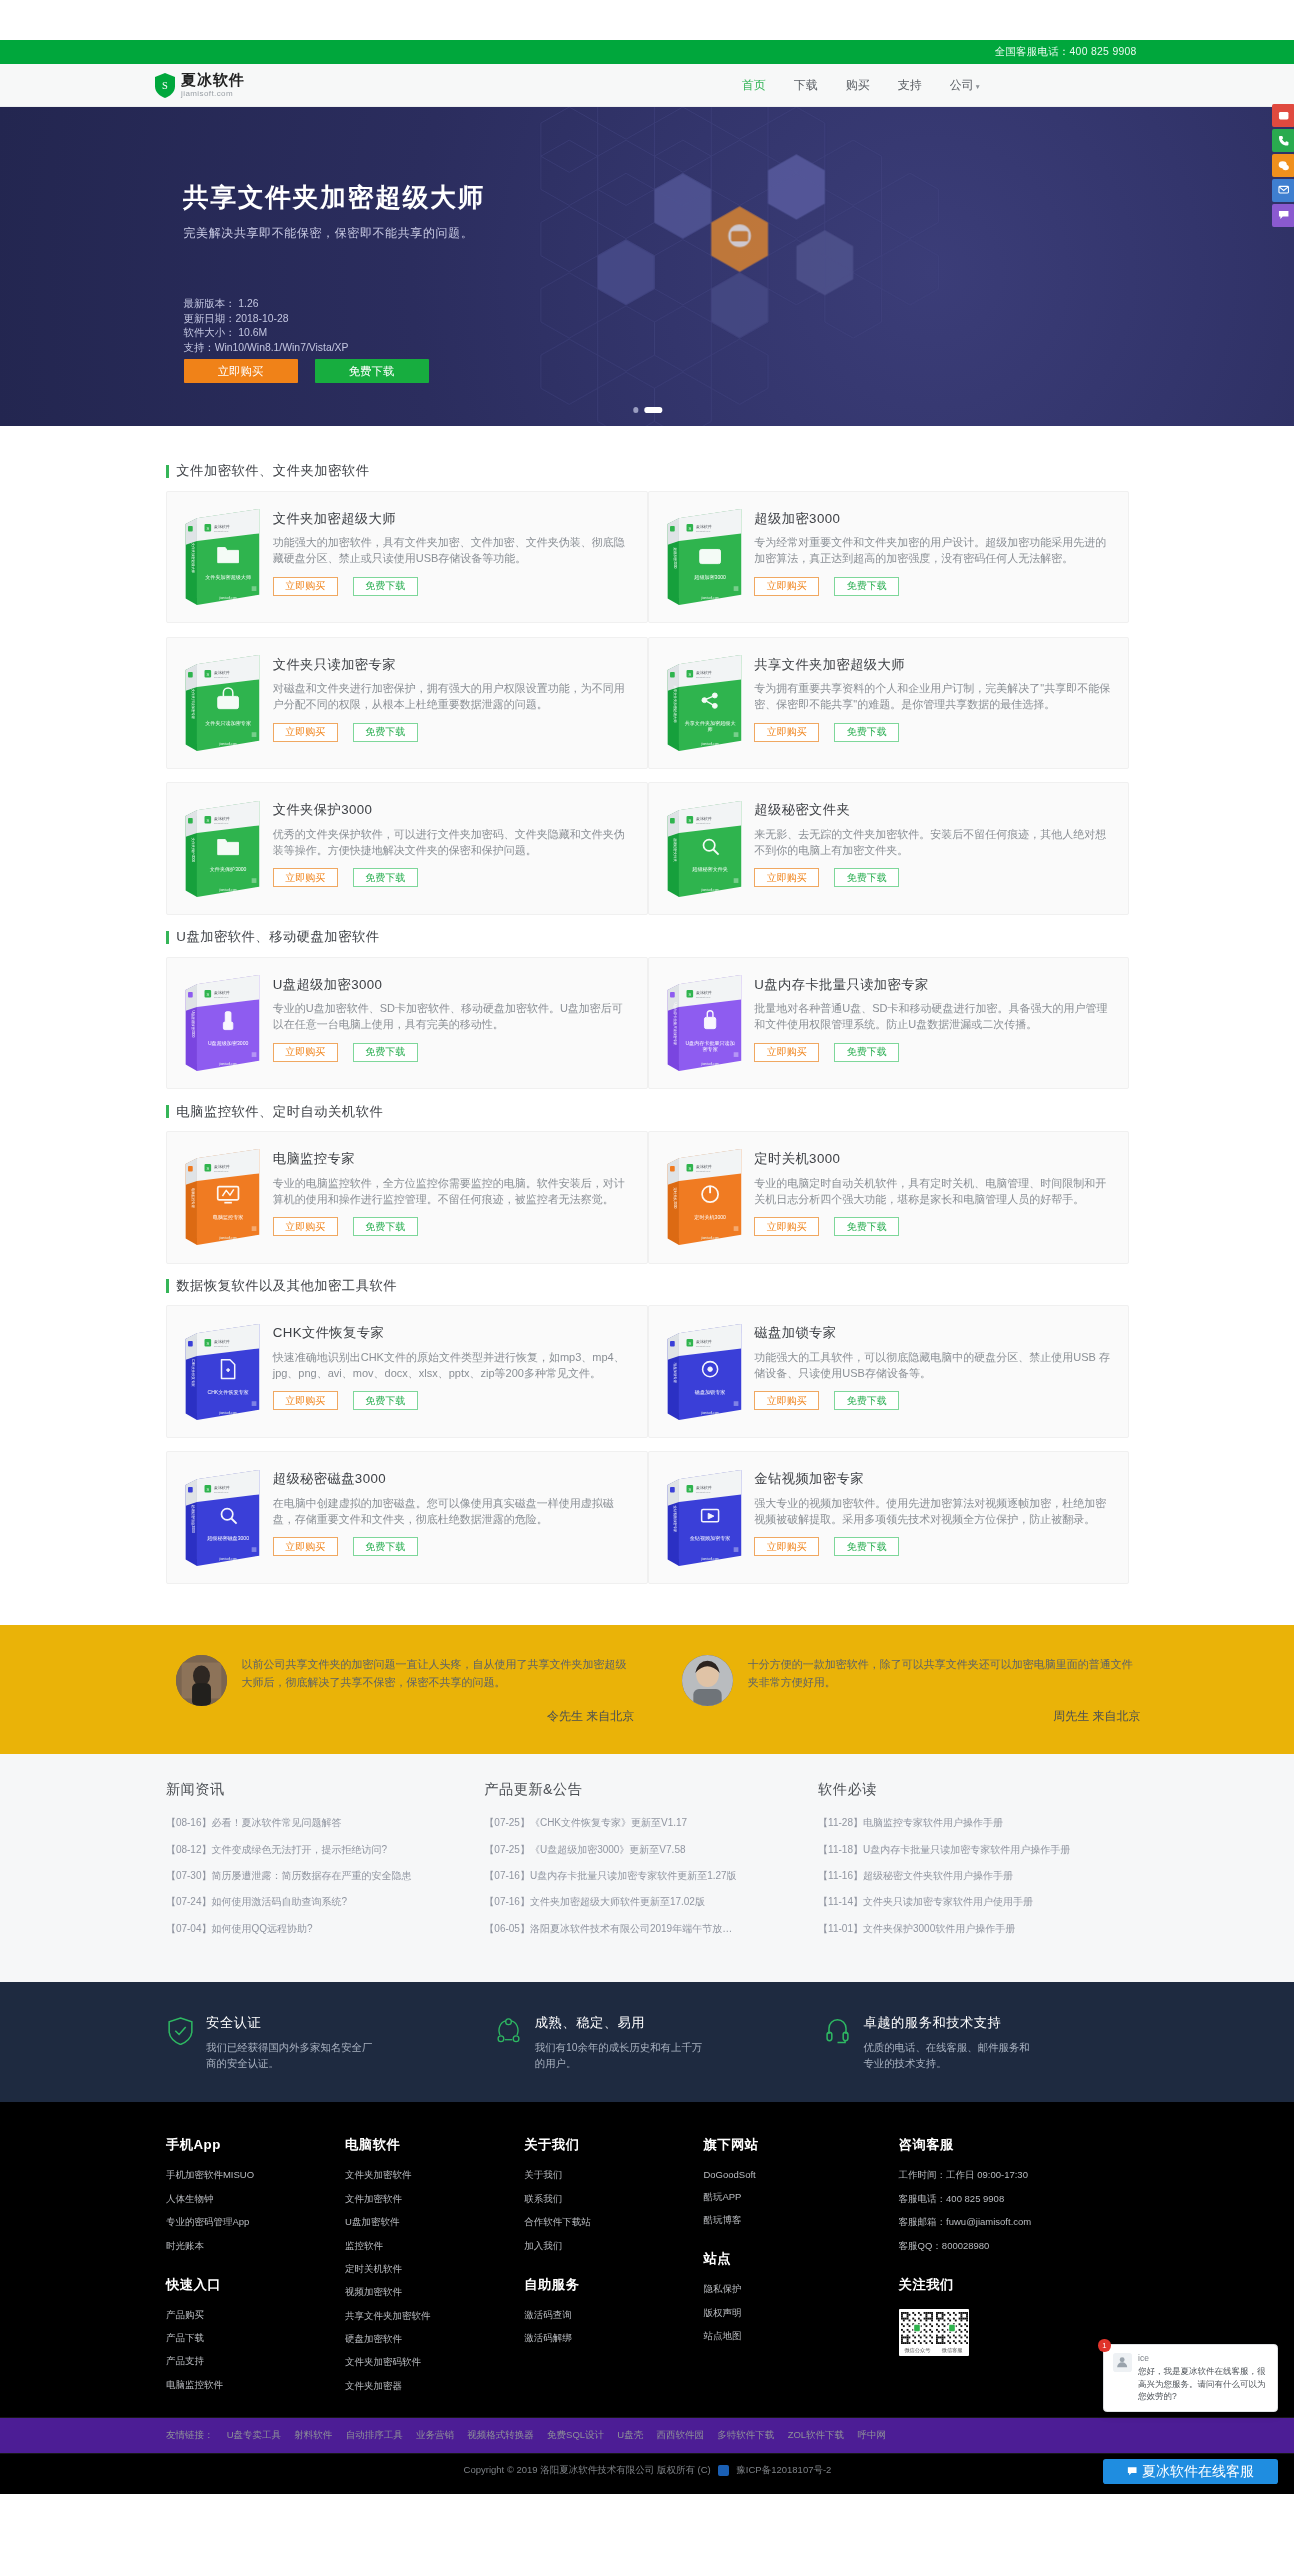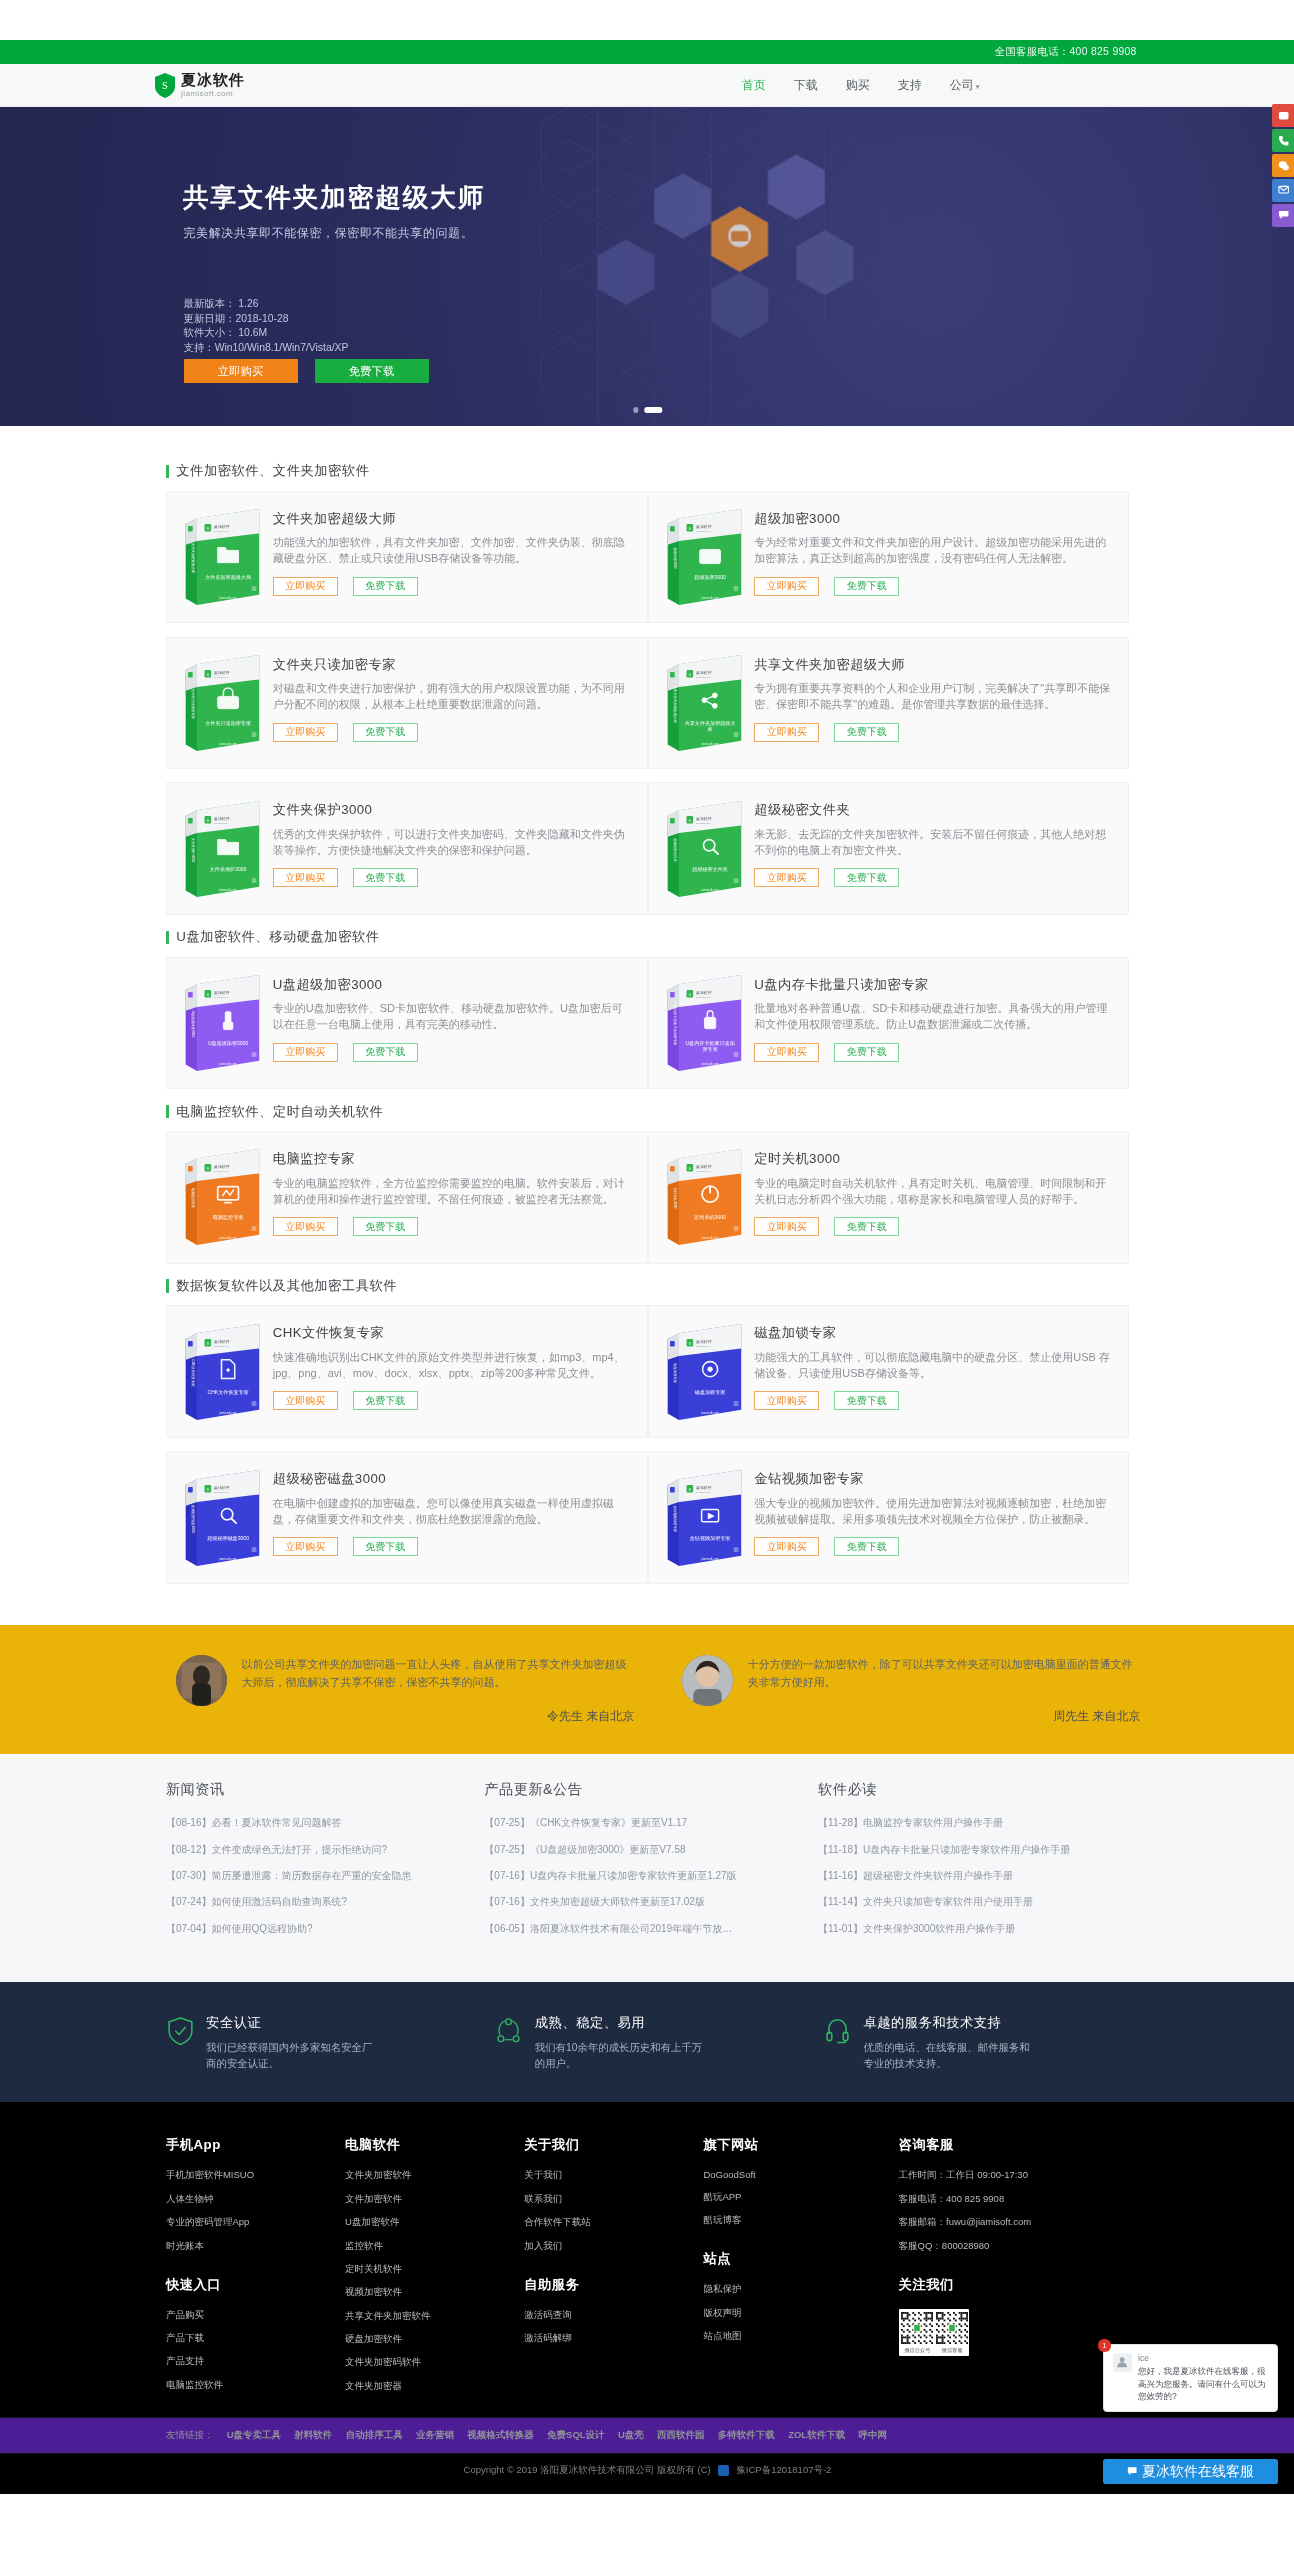--- a/index.html
+++ b/index.html
@@ -113,21 +113,21 @@
   .f-kv { font-size:9.5px; color:#b9bcc0; margin-bottom:10.4px;}
   .qr-wrap { background:#ffffff; width:70px; padding:3.8px 2.8px 1.9px; display:flex; gap:2.8px;
      border-radius:0.9px; margin-top:3.8px;}
   .qr-box { text-align:center;}
   .qr-cap { font-size:5.2px; color:#555; margin-top:0.9px;}
 
   
   .flinks { background:#4c1d95; border-top:0.9px solid #161616; padding:11.4px 0;text-align:center;}
   .flinks .container { display:flex; align-items:center; flex-wrap:wrap; gap:13.3px; padding-left:11.4px;}
   .flinks .lbl { font-size:9.5px; color:#8e9297;}
-  .flinks a { font-size:9.5px; color:#8e9297; text-decoration:none;font-weight:bold;}
+  .flinks a { font-size:9.5px; color:#8e9297; text-decoration:none;}
   .copyright { background:#000; padding:9.5px 0 17px; border-top:0.9px solid #161616;}
   .copyright .container { display:flex; justify-content:center; align-items:center; gap:7.6px;}
   .copyright span { font-size:9.5px; color:#7d8186;}
   .cr-badge { width:10.4px; height:10.4px; background:#1a5fb4; border-radius:1.9px; display:inline-block;}
 
   
   .side { position:absolute; right:0px; top:104px; width:23px; z-index:40;}
   .side-btn { width:23px; height:23px; margin-bottom:1.9px; display:flex; align-items:center;
       justify-content:center; cursor:pointer; border-radius:1.9px;}
   .s-red { background:#e04a3f;} .s-green { background:#2aab4f;}

